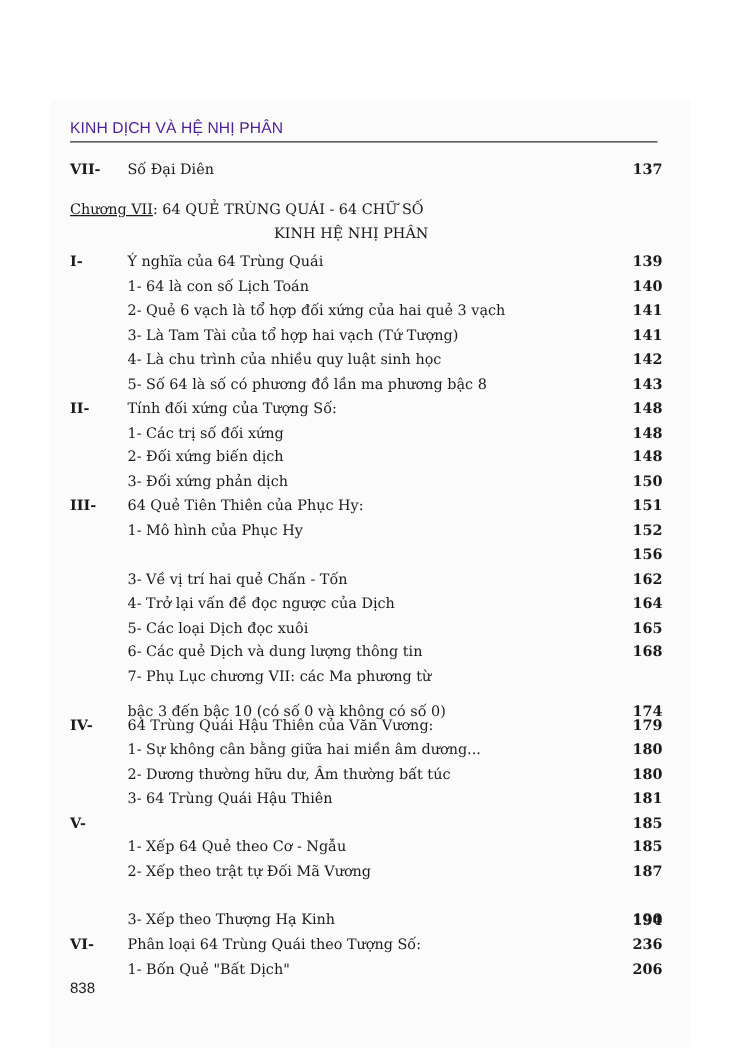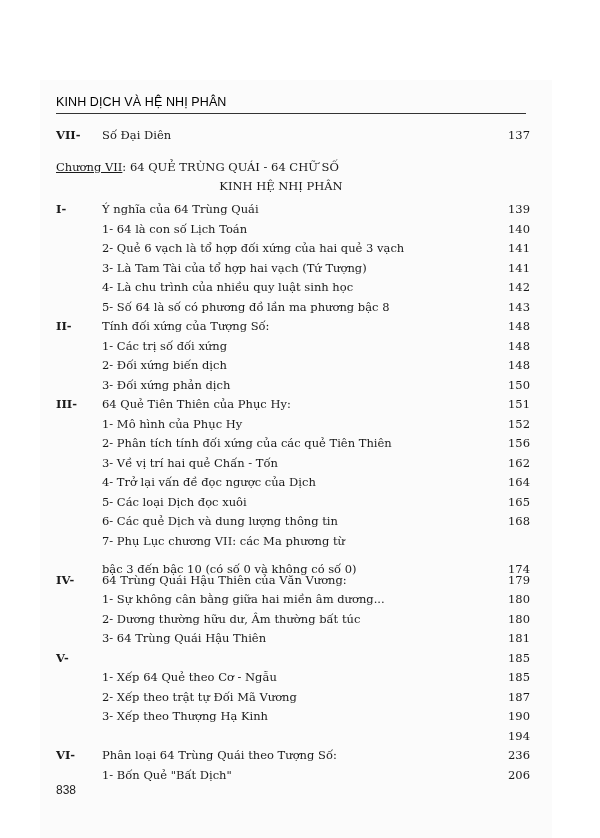--- a/index.html
+++ b/index.html
@@ -7,33 +7,33 @@
     width: 600px; height: 838px; background: #ffffff; position: relative; overflow: hidden;
     font-family: "DejaVu Serif", "Liberation Serif", serif; color: #1a1a1a;
   }
   .page {
     position: absolute; left: 40px; top: 80px; width: 512px; height: 758px;
     background: #fbfbfb;
   }
   .running-head {
     position: absolute; left: 56px; top: 95px; width: 470px;
     font-family: "Liberation Sans", "DejaVu Sans", sans-serif;
-    font-size: 12.5px; letter-spacing: 0.1px; color: #000000;
+    font-size: 12.5px; letter-spacing: 0.1px; color: #4c1d95;
   }
   .running-rule {
     position: absolute; left: 56px; top: 113px; width: 470px; height: 0;
     border-top: 1px solid #333;
   }
   .row {
     position: absolute; left: 56px; width: 474px; height: 19px;
     font-size: 11.5px; line-height: 19px; white-space: nowrap;
   }
   .row .num { position: absolute; left: 0; width: 40px; font-weight: bold; }
   .row .title { position: absolute; left: 46px; }
-  .row .page-no { position: absolute; right: 0; text-align: center; font-weight: normal; }
+  .row .page-no { position: absolute; right: 0; text-align: center; font-weight: bold; }
   .chapter {
     position: absolute; left: 56px; top: 158px; width: 430px;
     font-size: 11.5px; line-height: 19px;
   }
   .chapter .lbl { text-decoration: underline; }
   .chapter .line2 { display: block; text-align: center; padding-left: 20px; }
   .folio {
     position: absolute; left: 56px; top: 783px;
     font-family: "Liberation Sans", "DejaVu Sans", sans-serif; font-size: 12px; color: #222;
   }
@@ -113,21 +113,20 @@
       <span class="title">64 Quẻ Tiên Thiên của Phục Hy:</span>
       <span class="page-no">151</span>
     </div>
     <div class="row" style="top: 414.5px;">
       <span class="num"></span>
       <span class="title">1- Mô hình của Phục Hy</span>
       <span class="page-no">152</span>
     </div>
     <div class="row" style="top: 434px;">
       <span class="num"></span>
-      <span class="title">2- Phân tích tính đối xứng của các quẻ Tiên Thiên</span>
       <span class="page-no">156</span>
     </div>
     <div class="row" style="top: 453.5px;">
       <span class="num"></span>
       <span class="title">3- Về vị trí hai quẻ Chấn - Tốn</span>
       <span class="page-no">162</span>
     </div>
     <div class="row" style="top: 473px;">
       <span class="num"></span>
       <span class="title">4- Trở lại vấn đề đọc ngược của Dịch</span>
@@ -180,21 +179,21 @@
     <div class="row" style="top: 668px;">
       <span class="num"></span>
       <span class="title">1- Xếp 64 Quẻ theo Cơ - Ngẫu</span>
       <span class="page-no">185</span>
     </div>
     <div class="row" style="top: 687.5px;">
       <span class="num"></span>
       <span class="title">2- Xếp theo trật tự Đối Mã Vương</span>
       <span class="page-no">187</span>
     </div>
-    <div class="row" style="top: 707px;">
+    <div class="row" style="top: 726px;">
       <span class="num"></span>
       <span class="title">3- Xếp theo Thượng Hạ Kinh</span>
       <span class="page-no">190</span>
     </div>
     <div class="row" style="top: 726.5px;">
       <span class="num"></span>
       <span class="page-no">194</span>
     </div>
     <div class="row" style="top: 746px;">
       <span class="num">VI-</span>

